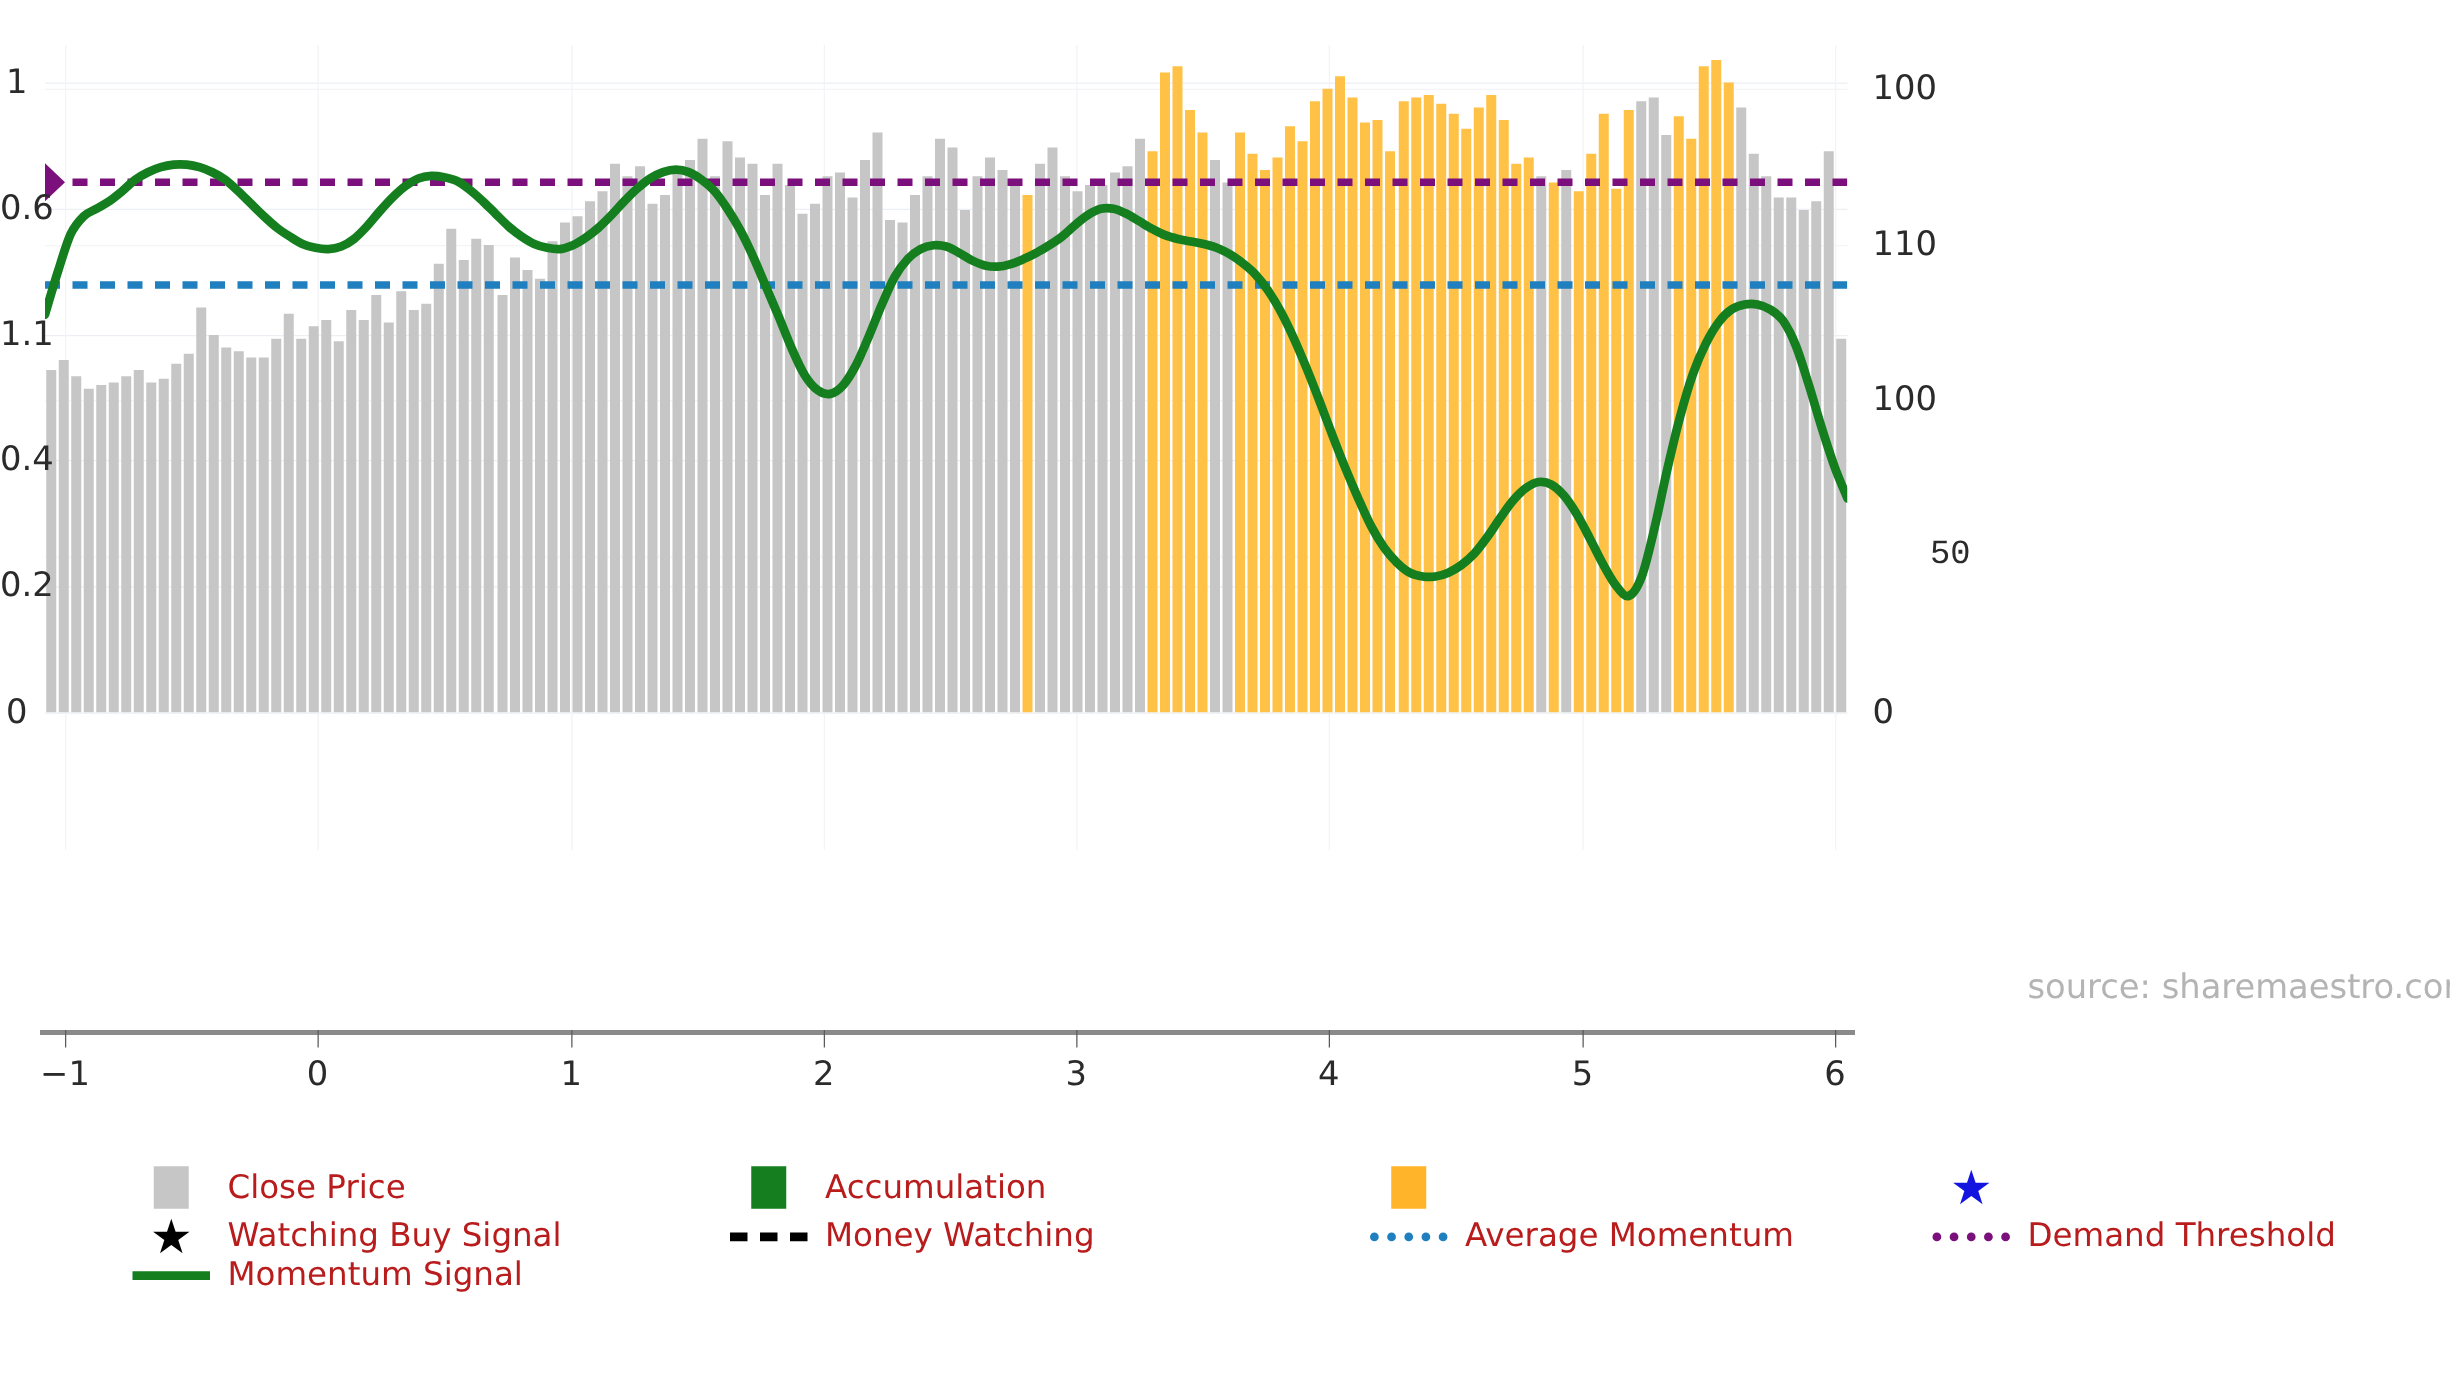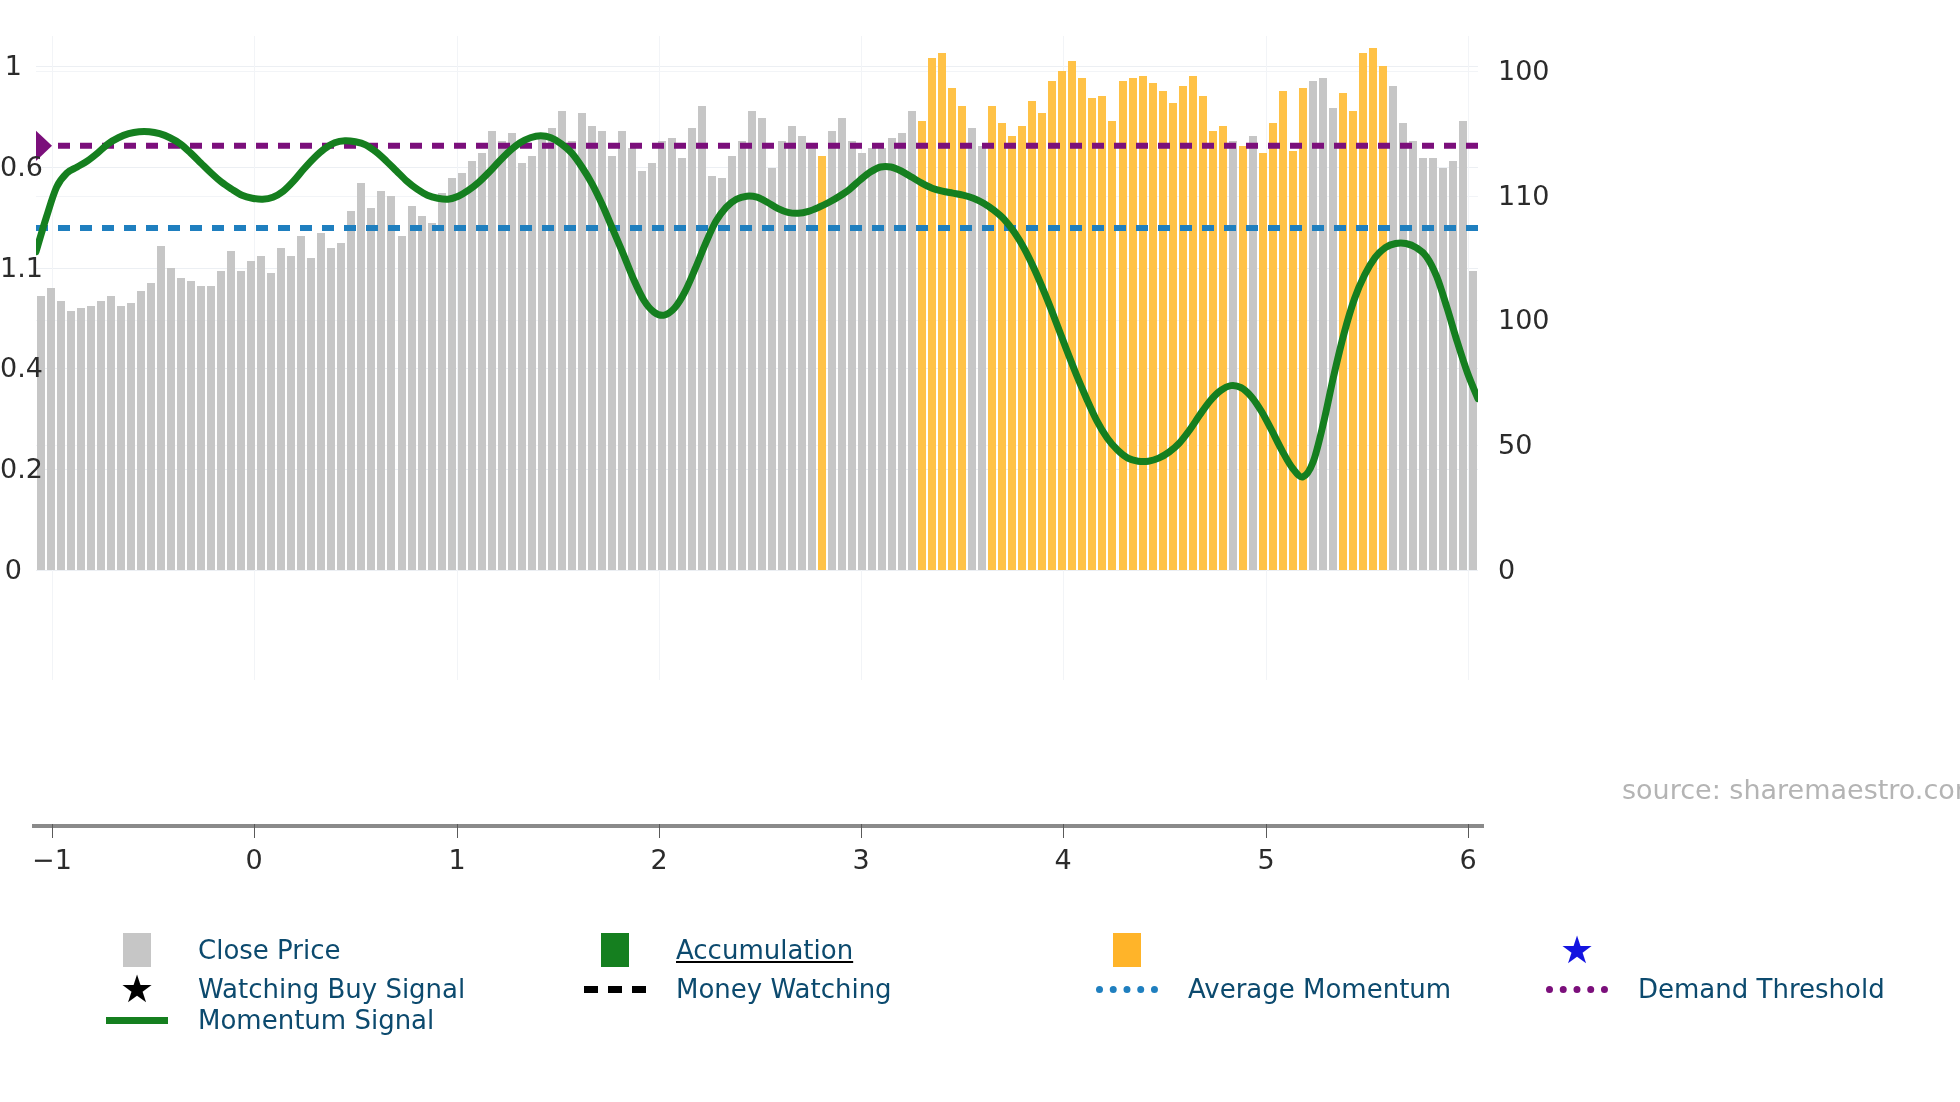--- a/index.html
+++ b/index.html
@@ -61,21 +61,21 @@
 
   
   #legend{position:absolute;left:0;top:0;width:1960px;}
   .legend-item{display:flex;align-items:center;}
   .legend-key{
     width:74px;height:40px;
     display:flex;align-items:center;justify-content:center;
     flex:0 0 74px;
   }
   .legend-text{
-    font-size:26px;color:#0c4a6e;white-space:nowrap;margin-left:24px;
+    font-size:26px;color:#b91c1c;white-space:nowrap;margin-left:8px;
   }
   .swatch{width:28px;height:34px;display:block;}
   .swatch.grey{background:#c6c6c6;}
   .swatch.green{background:#157f1f;}
   .swatch.orange{background:#ffb429;}
   .dashline{width:62px;height:0;border-top:7px dashed #000000;}
   .dotline{width:62px;height:0;border-top:7px dotted #1f7fbf;}
   .dotline.purple{border-top-color:#7b0f7b;}
   .solidline{width:62px;height:7px;background:#157f1f;}
   .star{font-size:38px;line-height:38px;}
@@ -275,21 +275,21 @@
   <div id="y-left-labels">
       <div class="ylabel-left" style="left: 0px; width: 22px; right: auto; top: 556px;">0</div>
       <div class="ylabel-left" style="left: 0px; width: 22px; right: auto; top: 455px;">0.2</div>
       <div class="ylabel-left" style="left: 0px; width: 22px; right: auto; top: 354px;">0.4</div>
       <div class="ylabel-left" style="left: 0px; width: 22px; right: auto; top: 254px;">1.1</div>
       <div class="ylabel-left" style="left: 0px; width: 22px; right: auto; top: 153px;">0.6</div>
       <div class="ylabel-left" style="left: 0px; width: 22px; right: auto; top: 52px;">1</div>
     </div>
   <div id="y-right-labels">
       <div class="ylabel-right" style="left: 1498px; top: 556px;">0</div>
-      <div class="ylabel-right" style="left: 1498px; top: 431px;">50</div>
+      <div class="ylabel-right" style="left: 1544px; top: 431px; font-family: Liberation Mono, monospace;">50</div>
       <div class="ylabel-right" style="left: 1498px; top: 306px;">100</div>
       <div class="ylabel-right" style="left: 1498px; top: 182px;">110</div>
       <div class="ylabel-right" style="left: 1498px; top: 57px;">100</div>
     </div>
   <div id="x-labels">
       <div class="xlabel" style="left: 52px; top: 846px;">−1</div>
       <div class="xlabel" style="left: 254px; top: 846px;">0</div>
       <div class="xlabel" style="left: 457px; top: 846px;">1</div>
       <div class="xlabel" style="left: 659px; top: 846px;">2</div>
       <div class="xlabel" style="left: 861px; top: 846px;">3</div>
@@ -300,21 +300,21 @@
 
   <div class="source-note" id="source-note" style="left: 1622px; top: 774px;">source: sharemaestro.com</div>
 
   <div id="legend">
       <div class="legend-item" style="position: absolute; left: 100px; top: 930px;">
         <span class="legend-key">
           <span class="swatch grey"></span>
         </span>
         <span class="legend-text">Close Price</span>
       </div>
-      <div class="legend-item" style="position: absolute; left: 578px; top: 930px; text-decoration: underline;">
+      <div class="legend-item" style="position: absolute; left: 578px; top: 930px;">
         <span class="legend-key">
           <span class="swatch green"></span>
         </span>
         <span class="legend-text">Accumulation</span>
       </div>
       <div class="legend-item" style="position: absolute; left: 1090px; top: 930px;">
         <span class="legend-key">
           <span class="swatch orange"></span>
         </span>
       </div>

